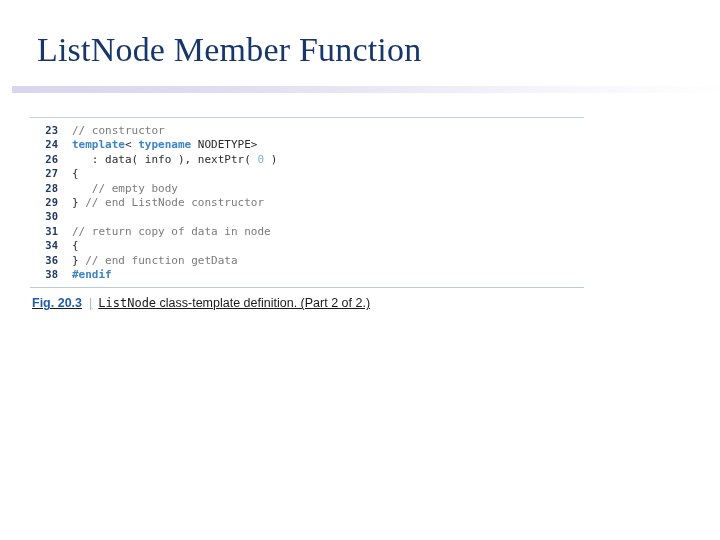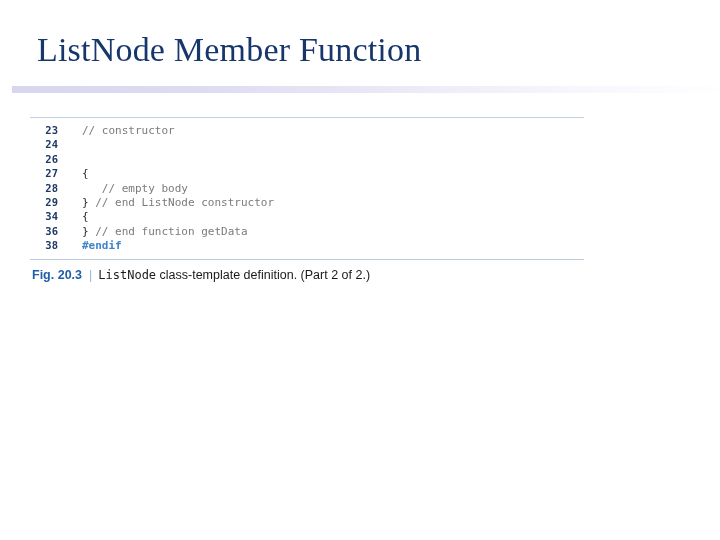--- a/index.html
+++ b/index.html
@@ -76,21 +76,21 @@
     display: flex;
     align-items: baseline;
     height: 14.4px;
     white-space: pre;
   }
 
   .lineno {
     display: inline-block;
     width: 28px;
     text-align: right;
-    margin-right: 24px;
+    margin-right: 14px;
     color: #1f3864;
     font-weight: bold;
     font-size: 10.5px;
     flex: 0 0 28px;
   }
 
   .code-text {
     color: #2b2b2b;
     white-space: pre;
   }
@@ -101,20 +101,21 @@
   .tok-pre    { color: #3d85c8; font-weight: bold; }
   .tok-plain  { color: #2b2b2b; }
 
   
   .fig-caption {
     padding: 8px 0 4px 2px;
     font-family: "Liberation Sans", sans-serif;
     font-size: 12.5px;
     color: #1a1a1a;
     white-space: nowrap;
+    text-decoration: underline;
   }
   .cap-label {
     color: #1f5fa8;
     font-weight: bold;
   }
   .cap-bar {
     color: #9fb5cc;
     padding: 0 6px 0 7px;
   }
   .cap-mono {
@@ -133,25 +134,27 @@
   <div class="slide-title">ListNode Member Function</div>
 
   <div class="title-divider"></div>
 
   <div class="code-figure">
 
     <div class="rule"></div>
 
     <div class="code-listing" id="code-listing">
         <div class="code-line"><span class="lineno">23</span><span class="code-text"><span class="tok-cmt">// constructor</span></span></div>
-        <div class="code-line"><span class="lineno">24</span></div>
-        <div class="code-line"><span class="lineno">26</span></div>
+        <div class="code-line"><span class="lineno">24</span><span class="code-text"><span class="tok-kw">template</span><span class="tok-plain">&lt; </span><span class="tok-kw">typename</span><span class="tok-plain"> NODETYPE&gt;</span></span></div>
+        <div class="code-line"><span class="lineno">26</span><span class="code-text"><span class="tok-plain">   : data( info ), nextPtr( </span><span class="tok-num">0</span><span class="tok-plain"> )</span></span></div>
         <div class="code-line"><span class="lineno">27</span><span class="code-text"><span class="tok-plain">{</span></span></div>
         <div class="code-line"><span class="lineno">28</span><span class="code-text"><span class="tok-cmt">   // empty body</span></span></div>
         <div class="code-line"><span class="lineno">29</span><span class="code-text"><span class="tok-plain">} </span><span class="tok-cmt">// end ListNode constructor</span></span></div>
+        <div class="code-line"><span class="lineno">30</span><span class="code-text"><span class="tok-plain"></span></span></div>
+        <div class="code-line"><span class="lineno">31</span><span class="code-text"><span class="tok-cmt">// return copy of data in node</span></span></div>
         <div class="code-line"><span class="lineno">34</span><span class="code-text"><span class="tok-plain">{</span></span></div>
         <div class="code-line"><span class="lineno">36</span><span class="code-text"><span class="tok-plain">} </span><span class="tok-cmt">// end function getData</span></span></div>
         <div class="code-line"><span class="lineno">38</span><span class="code-text"><span class="tok-pre">#endif</span></span></div>
       </div>
 
     <div class="rule rule-bottom"></div>
 
     <div class="fig-caption">
       <span class="cap-label">Fig. 20.3</span><span class="cap-bar">|</span><span class="cap-mono">ListNode</span><span class="cap-rest"> class-template definition. (Part 2 of 2.)</span>
     </div>

